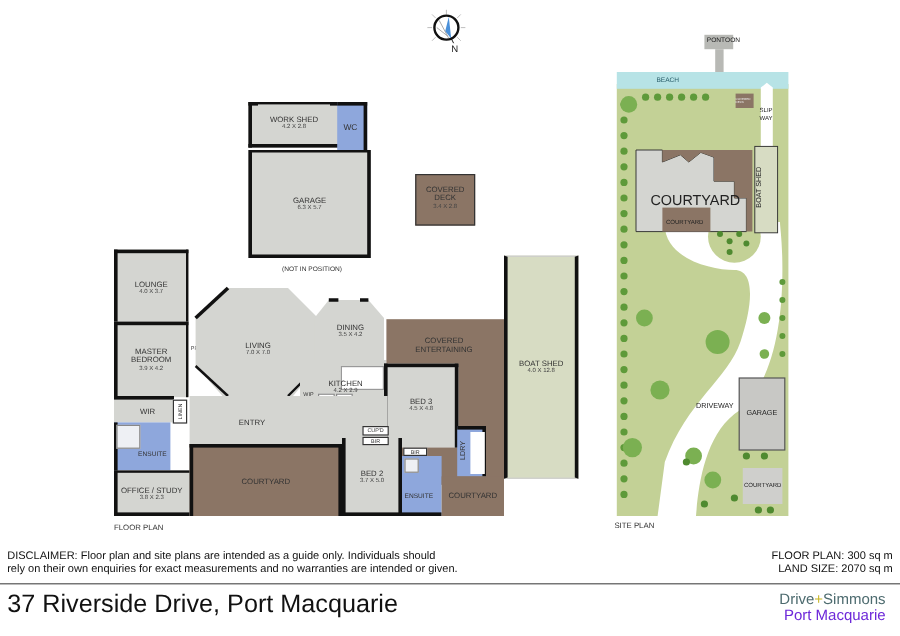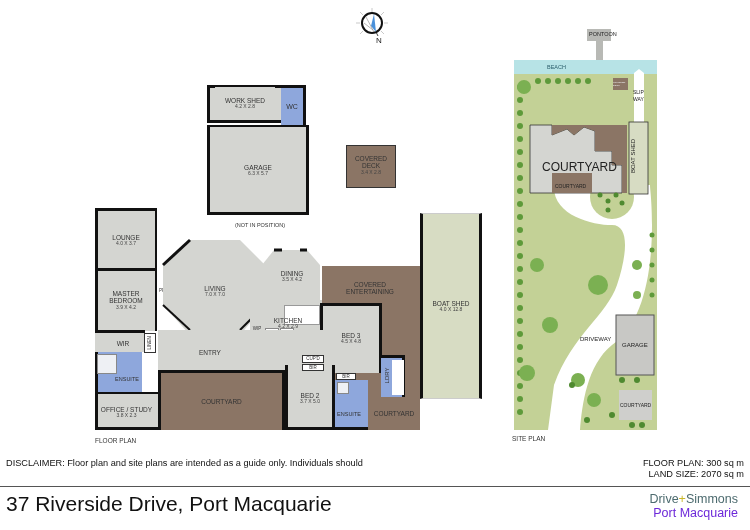--- a/index.html
+++ b/index.html
@@ -286,20 +286,21 @@
   <span class="abs" style="left:43px;top:158px;font-size:5px;">COURTYARD</span>
   <span class="abs" style="left:104px;top:128px;font-size:6px;transform:rotate(-90deg);white-space:nowrap;">BOAT SHED</span>
   <span class="abs" style="left:68px;top:311px;font-size:6px;">DRIVEWAY</span>
   <span class="abs" style="left:110px;top:317px;font-size:6px;">GARAGE</span>
   <span class="abs" style="left:108px;top:377px;font-size:5px;">COURTYARD</span>
   <span class="abs" style="left:0px;top:410px;font-size:6.5px;color:#333;">SITE PLAN</span>
 </div>
 
 <div class="disclaimer">
   <div>DISCLAIMER: Floor plan and site plans are intended as a guide only. Individuals should</div>
+  <div>rely on their own enquiries for exact measurements and no warranties are intended or given.</div>
 </div>
 <div class="areas">
   <div>FLOOR PLAN: 300 sq m</div>
   <div>LAND SIZE: 2070 sq m</div>
 </div>
 <div class="rule"></div>
 <div class="address">37 Riverside Drive, Port Macquarie</div>
 <div class="brand">
   <span class="b1"><span>Drive</span><span class="plus">+</span><span>Simmons</span></span>
   <span class="b2">Port Macquarie</span>

